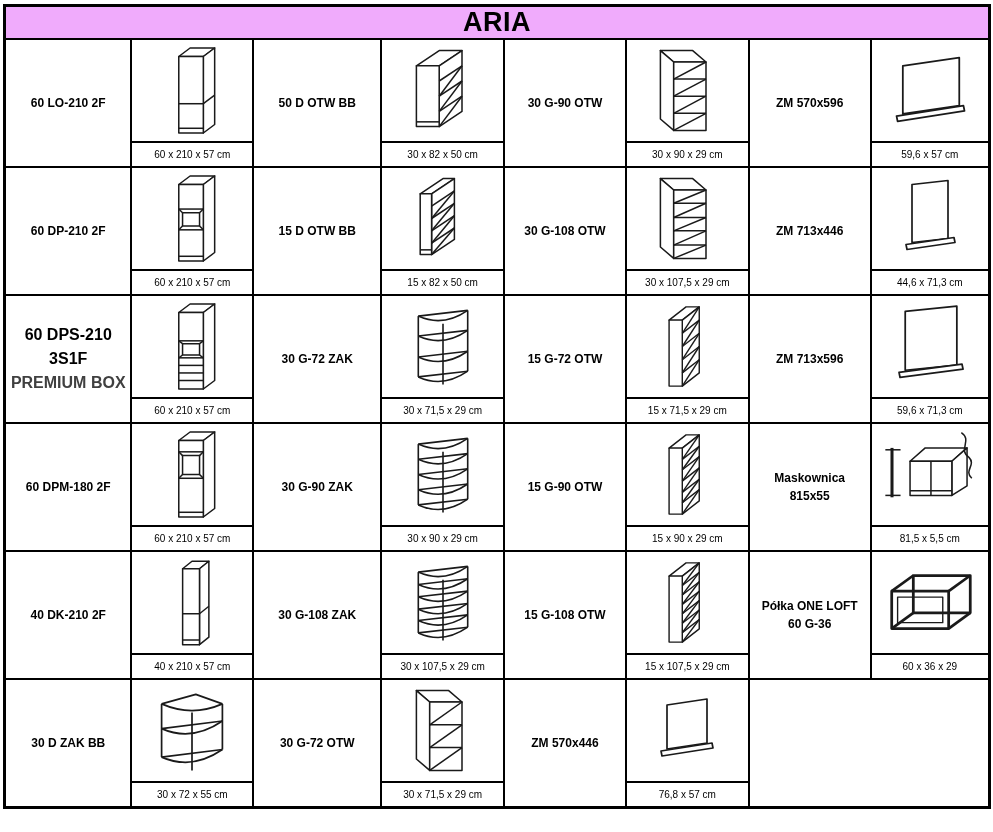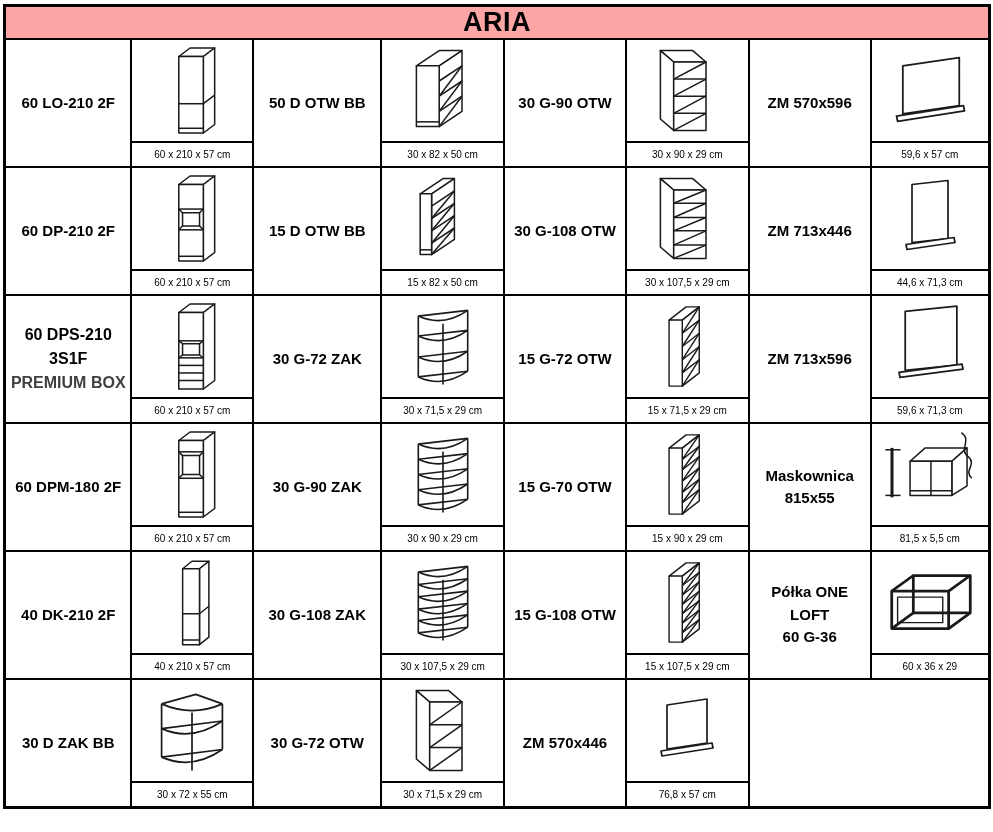--- a/index.html
+++ b/index.html
@@ -1,21 +1,21 @@
 <!DOCTYPE html>
 <html><head>
 <meta charset="utf-8">
 <style>
   html,body{margin:0;padding:0;background:#fff;font-family:"Liberation Sans",sans-serif;color:#000;}
   .wrap{padding:4px 2px 3px 3px;width:988px;}
   table{border-collapse:collapse;table-layout:fixed;width:988px;border:3px solid #000;}
   td{border:2px solid #000;padding:0;text-align:center;vertical-align:middle;overflow:hidden;}
-  .title-cell{background:#fca5a5;font-size:27px;font-weight:bold;height:31px;letter-spacing:.5px;}
+  .title-cell{background:#f0abfc;font-size:27px;font-weight:bold;height:31px;letter-spacing:.5px;}
   .hdr{background:#d9d9d9;font-size:14px;height:18px;font-weight:normal;}
-  .art{font-weight:bold;font-size:15px;height:126px;padding:0 3px;line-height:1.5;}
+  .art{font-weight:bold;font-size:12px;height:126px;padding:0 3px;line-height:1.5;}
   .art .l2{display:block;}
   .art.small-art{font-size:16px;}
   .premium{color:#404040;}
   .sk{height:126px;}
   .sketch{height:100px;display:flex;align-items:center;justify-content:center;}
   .dims{border-top:2px solid #000;height:23px;line-height:23px;font-size:10px;font-weight:normal;}
   svg.sk-svg{display:block;}
   .empty{background:#fff;}
 </style>
 </head>
@@ -481,21 +481,21 @@
     </td>
     <td class="art"><span>30 G-90 ZAK</span></td>
     <td class="sk">
       <div class="sketch">
               <svg class="sk-svg" width="82" height="95">
                 <use href="#s-gzak4"></use>
               </svg>
             </div>
       <div class="dims">30 x 90 x 29 cm</div>
     </td>
-    <td class="art"><span>15 G-70 OTW</span></td>
+    <td class="art"><span>15 G-90 OTW</span></td>
     <td class="sk">
       <div class="sketch">
               <svg class="sk-svg" width="66" height="95">
                 <use href="#s-g15-6"></use>
               </svg>
             </div>
       <div class="dims">15 x 90 x 29 cm</div>
     </td>
     <td class="art">
       <span>Maskownica</span>

